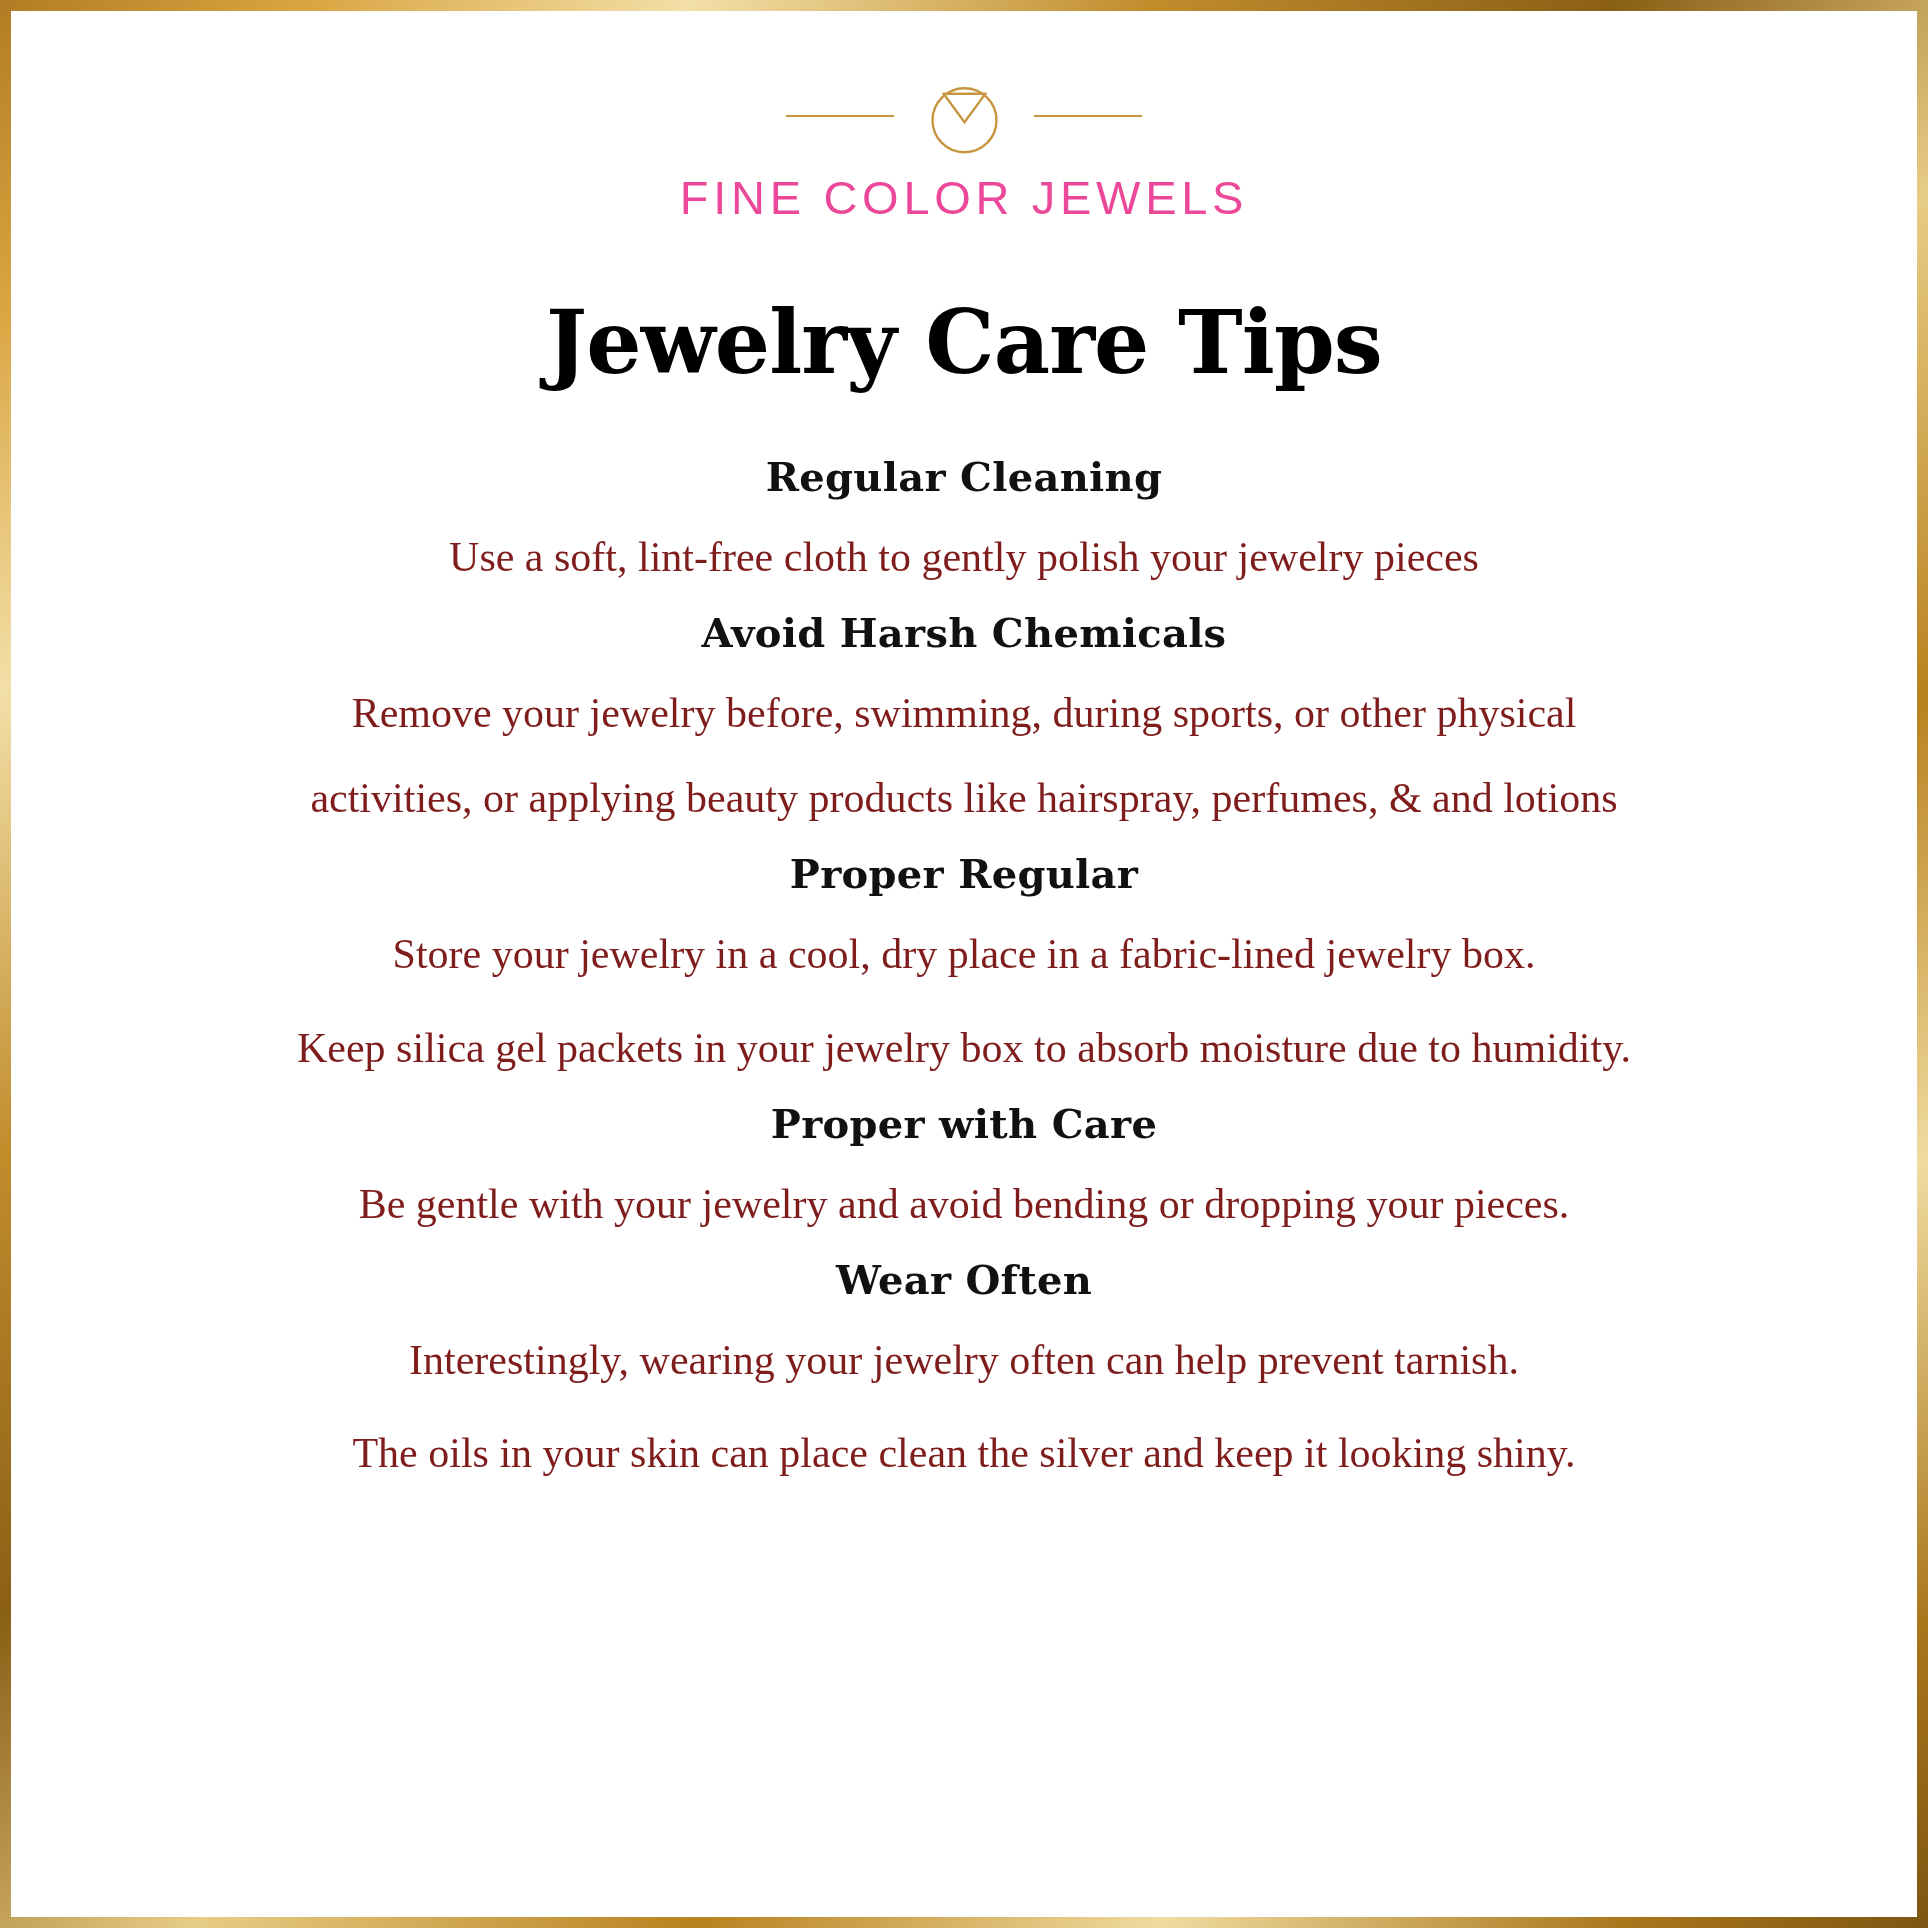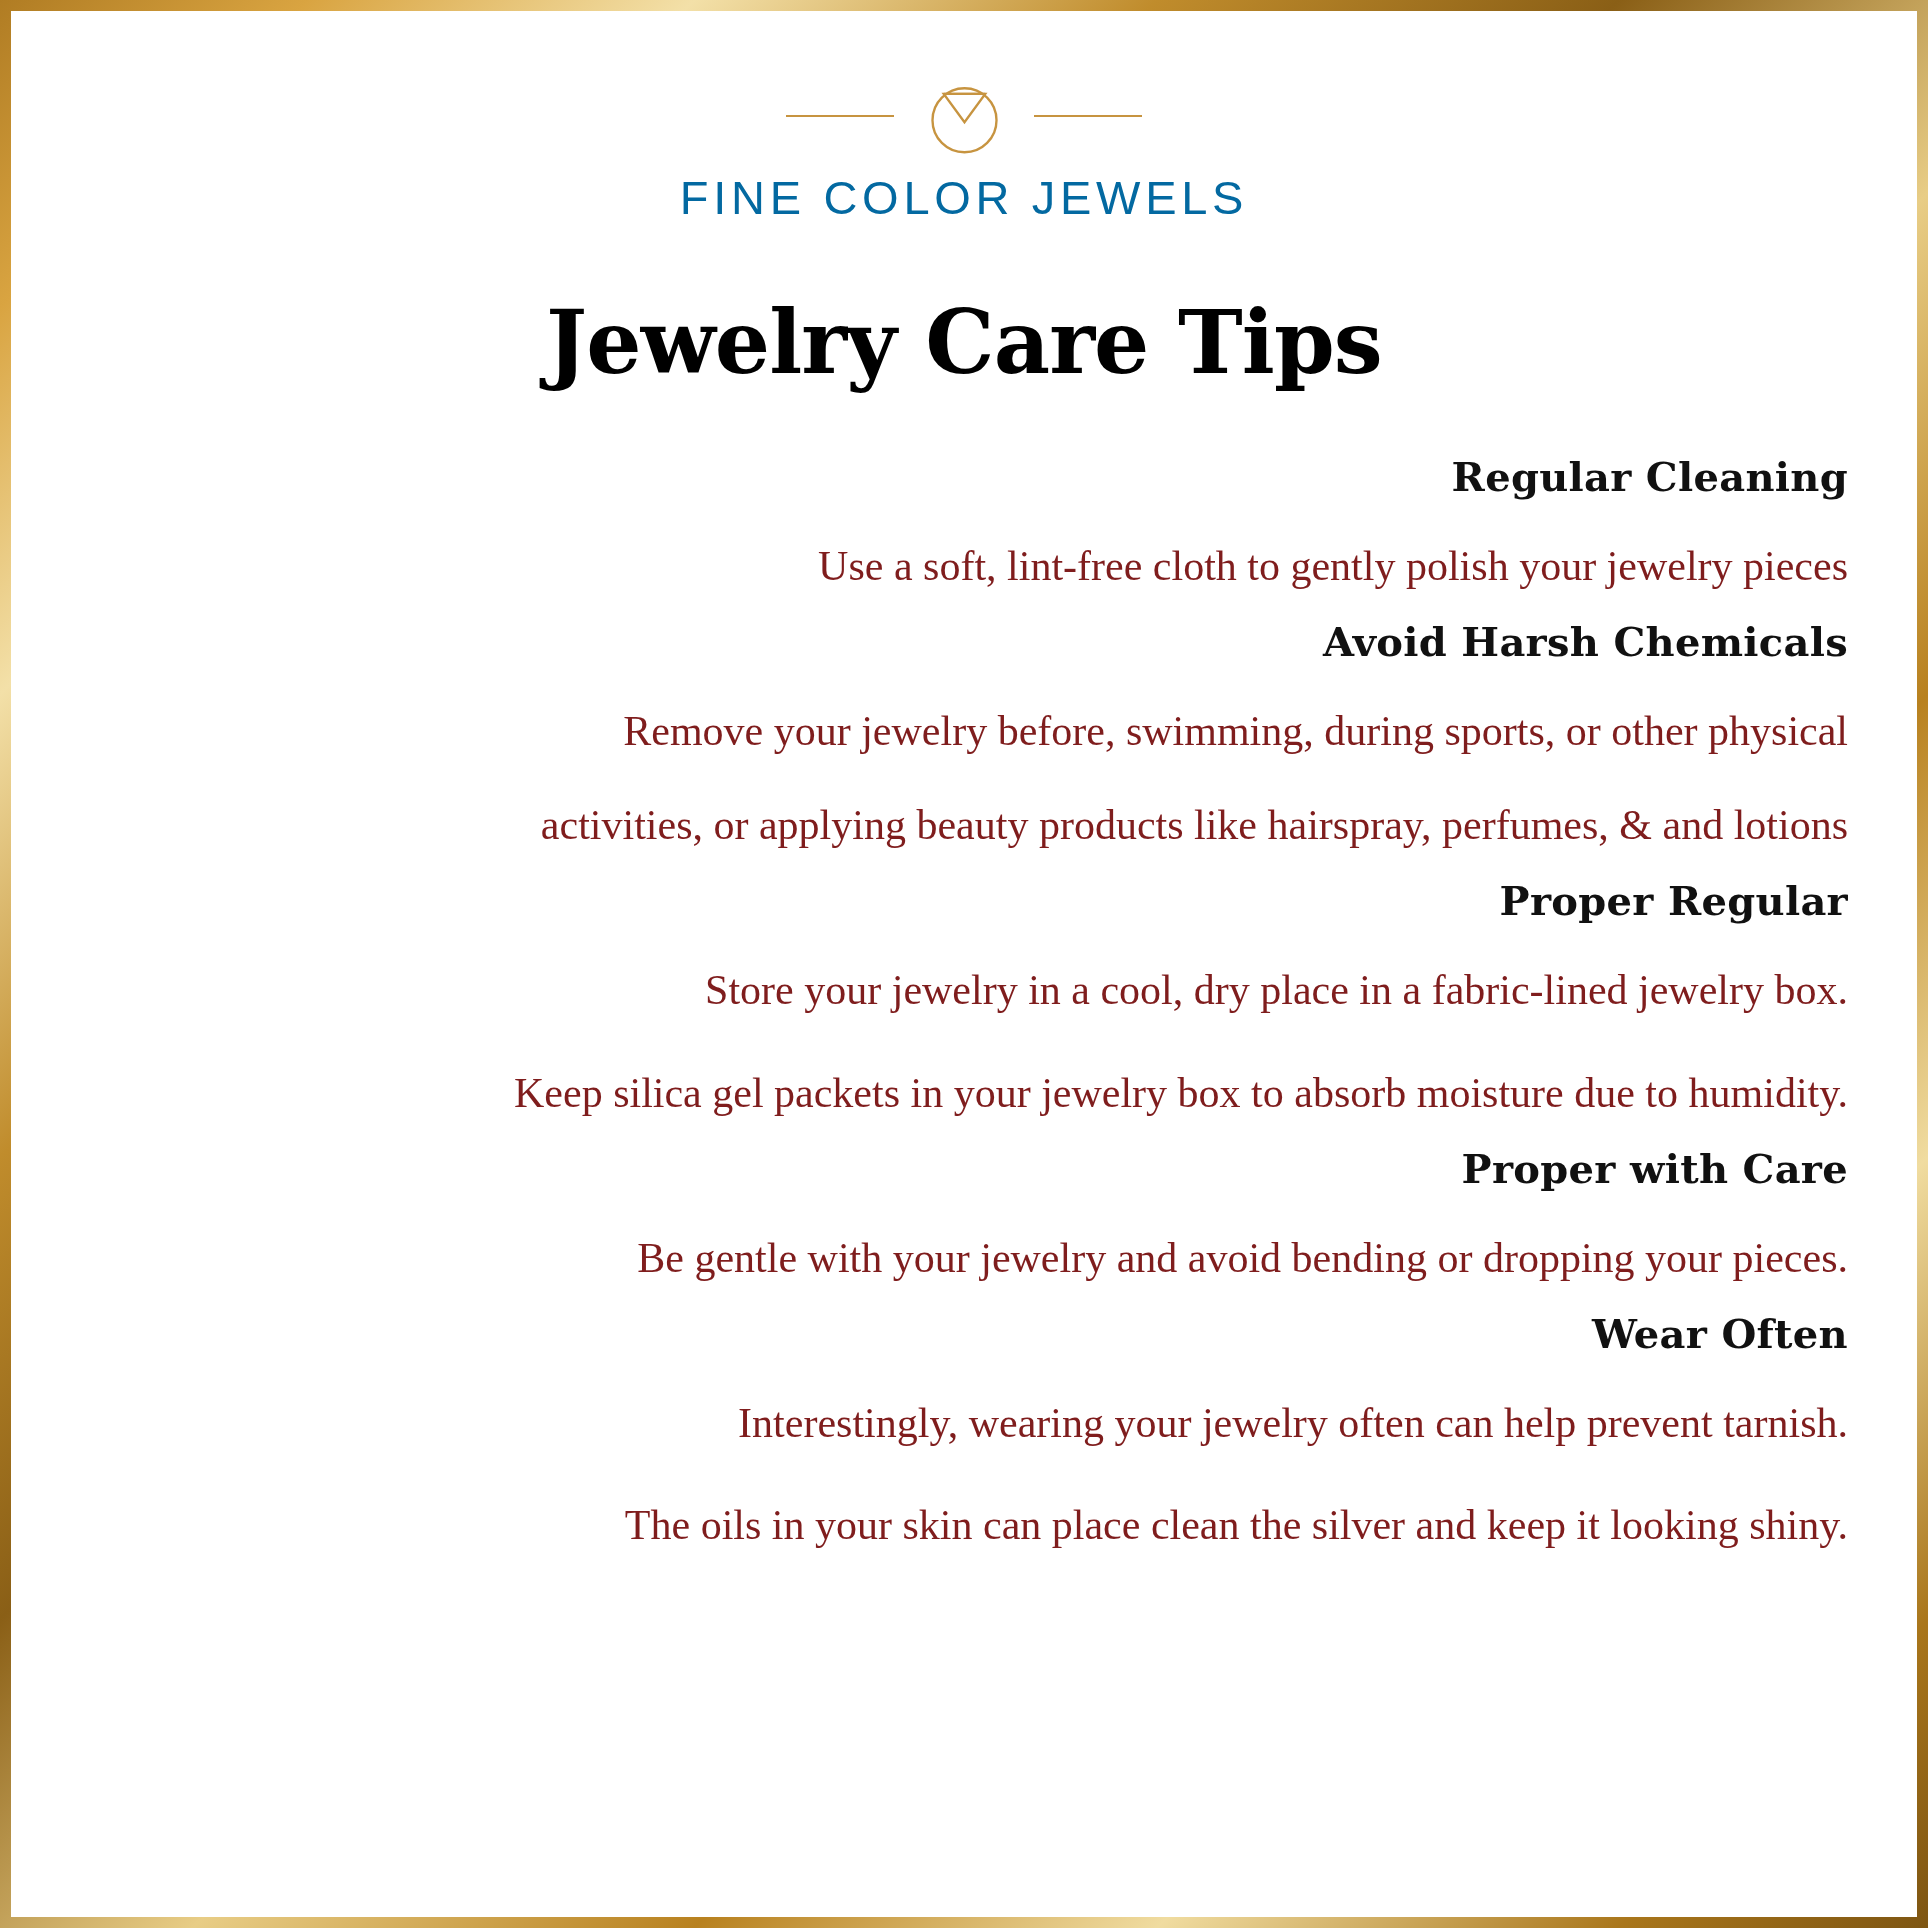--- a/index.html
+++ b/index.html
@@ -74,21 +74,21 @@
     height: 90px;
     display: flex;
     align-items: center;
     justify-content: center;
   }
   .brand-name {
     margin-top: 9.4px;
     font-family: "Liberation Sans", sans-serif;
     font-size: 47px;
     letter-spacing: 4.7px;
-    color: #0369a1;
+    color: #ec4899;
     font-weight: 400;
   }
 
   
   .title {
     font-family: "DejaVu Serif", serif;
     font-weight: 700;
     font-size: 87px;
     color: #000000;
     margin-top: 72px;
@@ -102,22 +102,21 @@
     width: 100%;
     display: flex;
     flex-direction: column;
     align-items: center;
     margin-top: 40px;
   }
   .section {
     width: 100%;
     display: flex;
     flex-direction: column;
-    align-items: flex-end;
-    gap: 9px;
+    align-items: center;
   }
   .sec-head {
     font-family: "DejaVu Serif", serif;
     font-weight: 700;
     font-size: 40px;
     color: #111111;
     text-align: center;
     margin: 24.5px 0 0 0;
     letter-spacing: 0.3px;
   }

